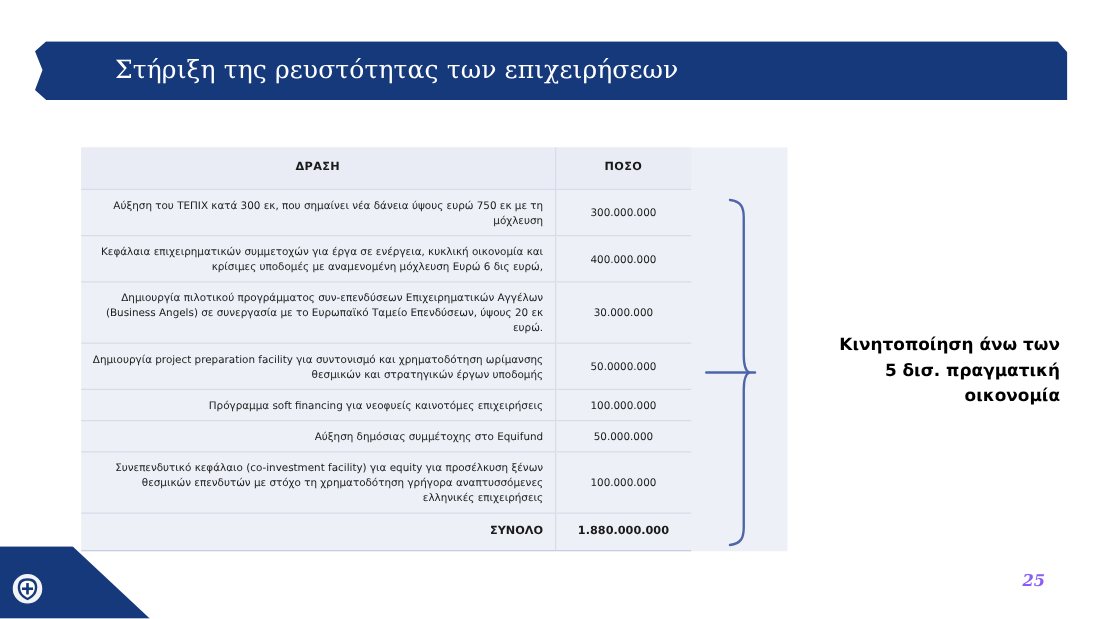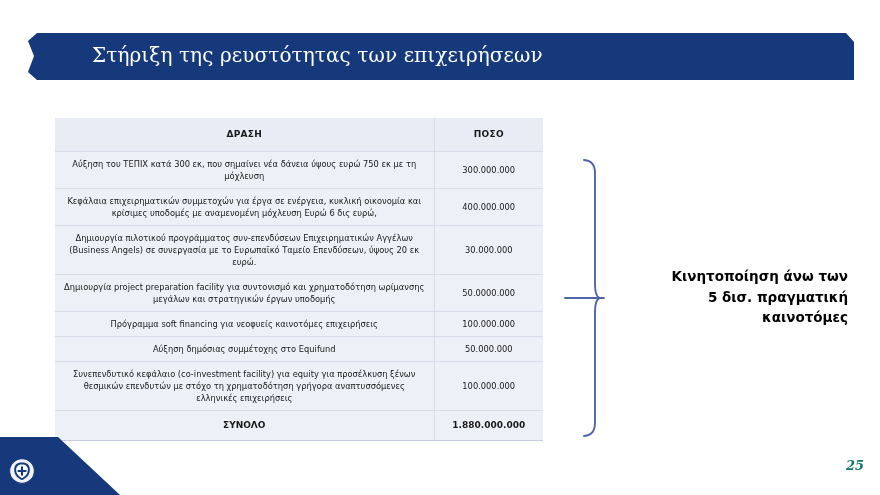--- a/index.html
+++ b/index.html
@@ -38,23 +38,23 @@
     font-size: 20px;
     font-family: "DejaVu Serif", "Liberation Serif", serif;
     letter-spacing: 0.1px;
     white-space: nowrap;
     margin-left: 48px;
   }
 
   
   .table-wrap {
     position: absolute;
-    left: 55px;
+    left: 65px;
     top: 118px;
-    width: 488px;
+    width: 565px;
     background: #EEF0F7;
   }
   table.grid {
     border-collapse: collapse;
     width: 488px;
     table-layout: fixed;
   }
   table.grid col.c-action { width: 379px; }
   table.grid col.c-amount { width: 109px; }
 
@@ -82,21 +82,21 @@
     text-align: center;
     white-space: nowrap;
   }
   table.grid tr.total td {
     font-weight: bold;
     font-size: 9px;
     border-bottom: 1px solid #C8CDE2;
     padding-top: 8px;
     padding-bottom: 8px;
   }
-  .cell-action { text-align: center; }
+  .cell-action { text-align: right; }
 
   
   .brace {
     position: absolute;
     left: 560px;
     top: 158px;
     width: 46px;
     height: 280px;
   }
   .callout {
@@ -124,27 +124,27 @@
   }
   .emblem {
     position: absolute;
     left: 9px;
     bottom: 11px;
     width: 26px;
     height: 26px;
   }
   .page-number {
     position: absolute;
-    right: 16px;
+    right: 44px;
     bottom: 22px;
     font-family: "DejaVu Serif", "Liberation Serif", serif;
     font-style: italic;
     font-weight: bold;
     font-size: 13px;
-    color: #0f766e;
+    color: #8b5cf6;
   }
 </style>
 </head>
 <body>
 
 <div class="banner"></div>
 <div class="banner-title">Στήριξη της ρευστότητας των επιχειρήσεων</div>
 
 <div class="table-wrap">
   <table class="grid">
@@ -165,21 +165,21 @@
       </tr>
       <tr>
         <td class="cell-action">Κεφάλαια επιχειρηματικών συμμετοχών για έργα σε ενέργεια, κυκλική οικονομία και κρίσιμες υποδομές με αναμενομένη μόχλευση Ευρώ 6 δις ευρώ,</td>
         <td class="amount">400.000.000</td>
       </tr>
       <tr>
         <td class="cell-action">Δημιουργία πιλοτικού προγράμματος συν-επενδύσεων Επιχειρηματικών Αγγέλων (Business Angels) σε συνεργασία με το Ευρωπαϊκό Ταμείο Επενδύσεων, ύψους 20 εκ ευρώ.</td>
         <td class="amount">30.000.000</td>
       </tr>
       <tr>
-        <td class="cell-action">Δημιουργία project preparation facility για συντονισμό και χρηματοδότηση ωρίμανσης μεγάλων και στρατηγικών έργων υποδομής</td>
+        <td class="cell-action">Δημιουργία project preparation facility για συντονισμό και χρηματοδότηση ωρίμανσης θεσμικών και στρατηγικών έργων υποδομής</td>
         <td class="amount">50.0000.000</td>
       </tr>
       <tr>
         <td class="cell-action">Πρόγραμμα soft financing για νεοφυείς καινοτόμες επιχειρήσεις</td>
         <td class="amount">100.000.000</td>
       </tr>
       <tr>
         <td class="cell-action">Αύξηση δημόσιας συμμέτοχης στο Equifund</td>
         <td class="amount">50.000.000</td>
       </tr>
@@ -202,21 +202,21 @@
            C 5 135, 3 139, 0.5 140
            C 3 141, 5 145, 5 154
            L 5 264
            C 5 272, 7 277, 16 278" fill="none" stroke="#4E66A8" stroke-width="1.9" stroke-linecap="round" transform="translate(40,0) scale(-1,1)"></path>
   <path d="M5 140 L 44 140" fill="none" stroke="#4E66A8" stroke-width="1.9" stroke-linecap="round"></path>
 </svg>
 
 <div class="callout">
   <div>Κινητοποίηση άνω των</div>
   <div>5 δισ. πραγματική</div>
-  <div>καινοτόμες</div>
+  <div>οικονομία</div>
 </div>
 
 <div class="footer-shape"></div>
 <svg class="emblem" viewBox="0 0 40 40">
   <circle cx="20" cy="20" r="19" fill="#f2f3f7"></circle>
   <circle cx="20" cy="20" r="19" fill="none" stroke="#15397B" stroke-width="1.6"></circle>
   <path d="M20 7 C 12 7, 8 11, 8 18 C 8 27, 14 31, 20 34 C 26 31, 32 27, 32 18 C 32 11, 28 7, 20 7 Z" fill="#15397B"></path>
   <path d="M20 10 C 14 10, 11 13, 11 18 C 11 25, 15.5 28.5, 20 31 C 24.5 28.5, 29 25, 29 18 C 29 13, 26 10, 20 10 Z" fill="#ffffff"></path>
   <rect x="18.4" y="13" width="3.2" height="14" fill="#15397B"></rect>
   <rect x="13.2" y="18.4" width="13.6" height="3.2" fill="#15397B"></rect>

